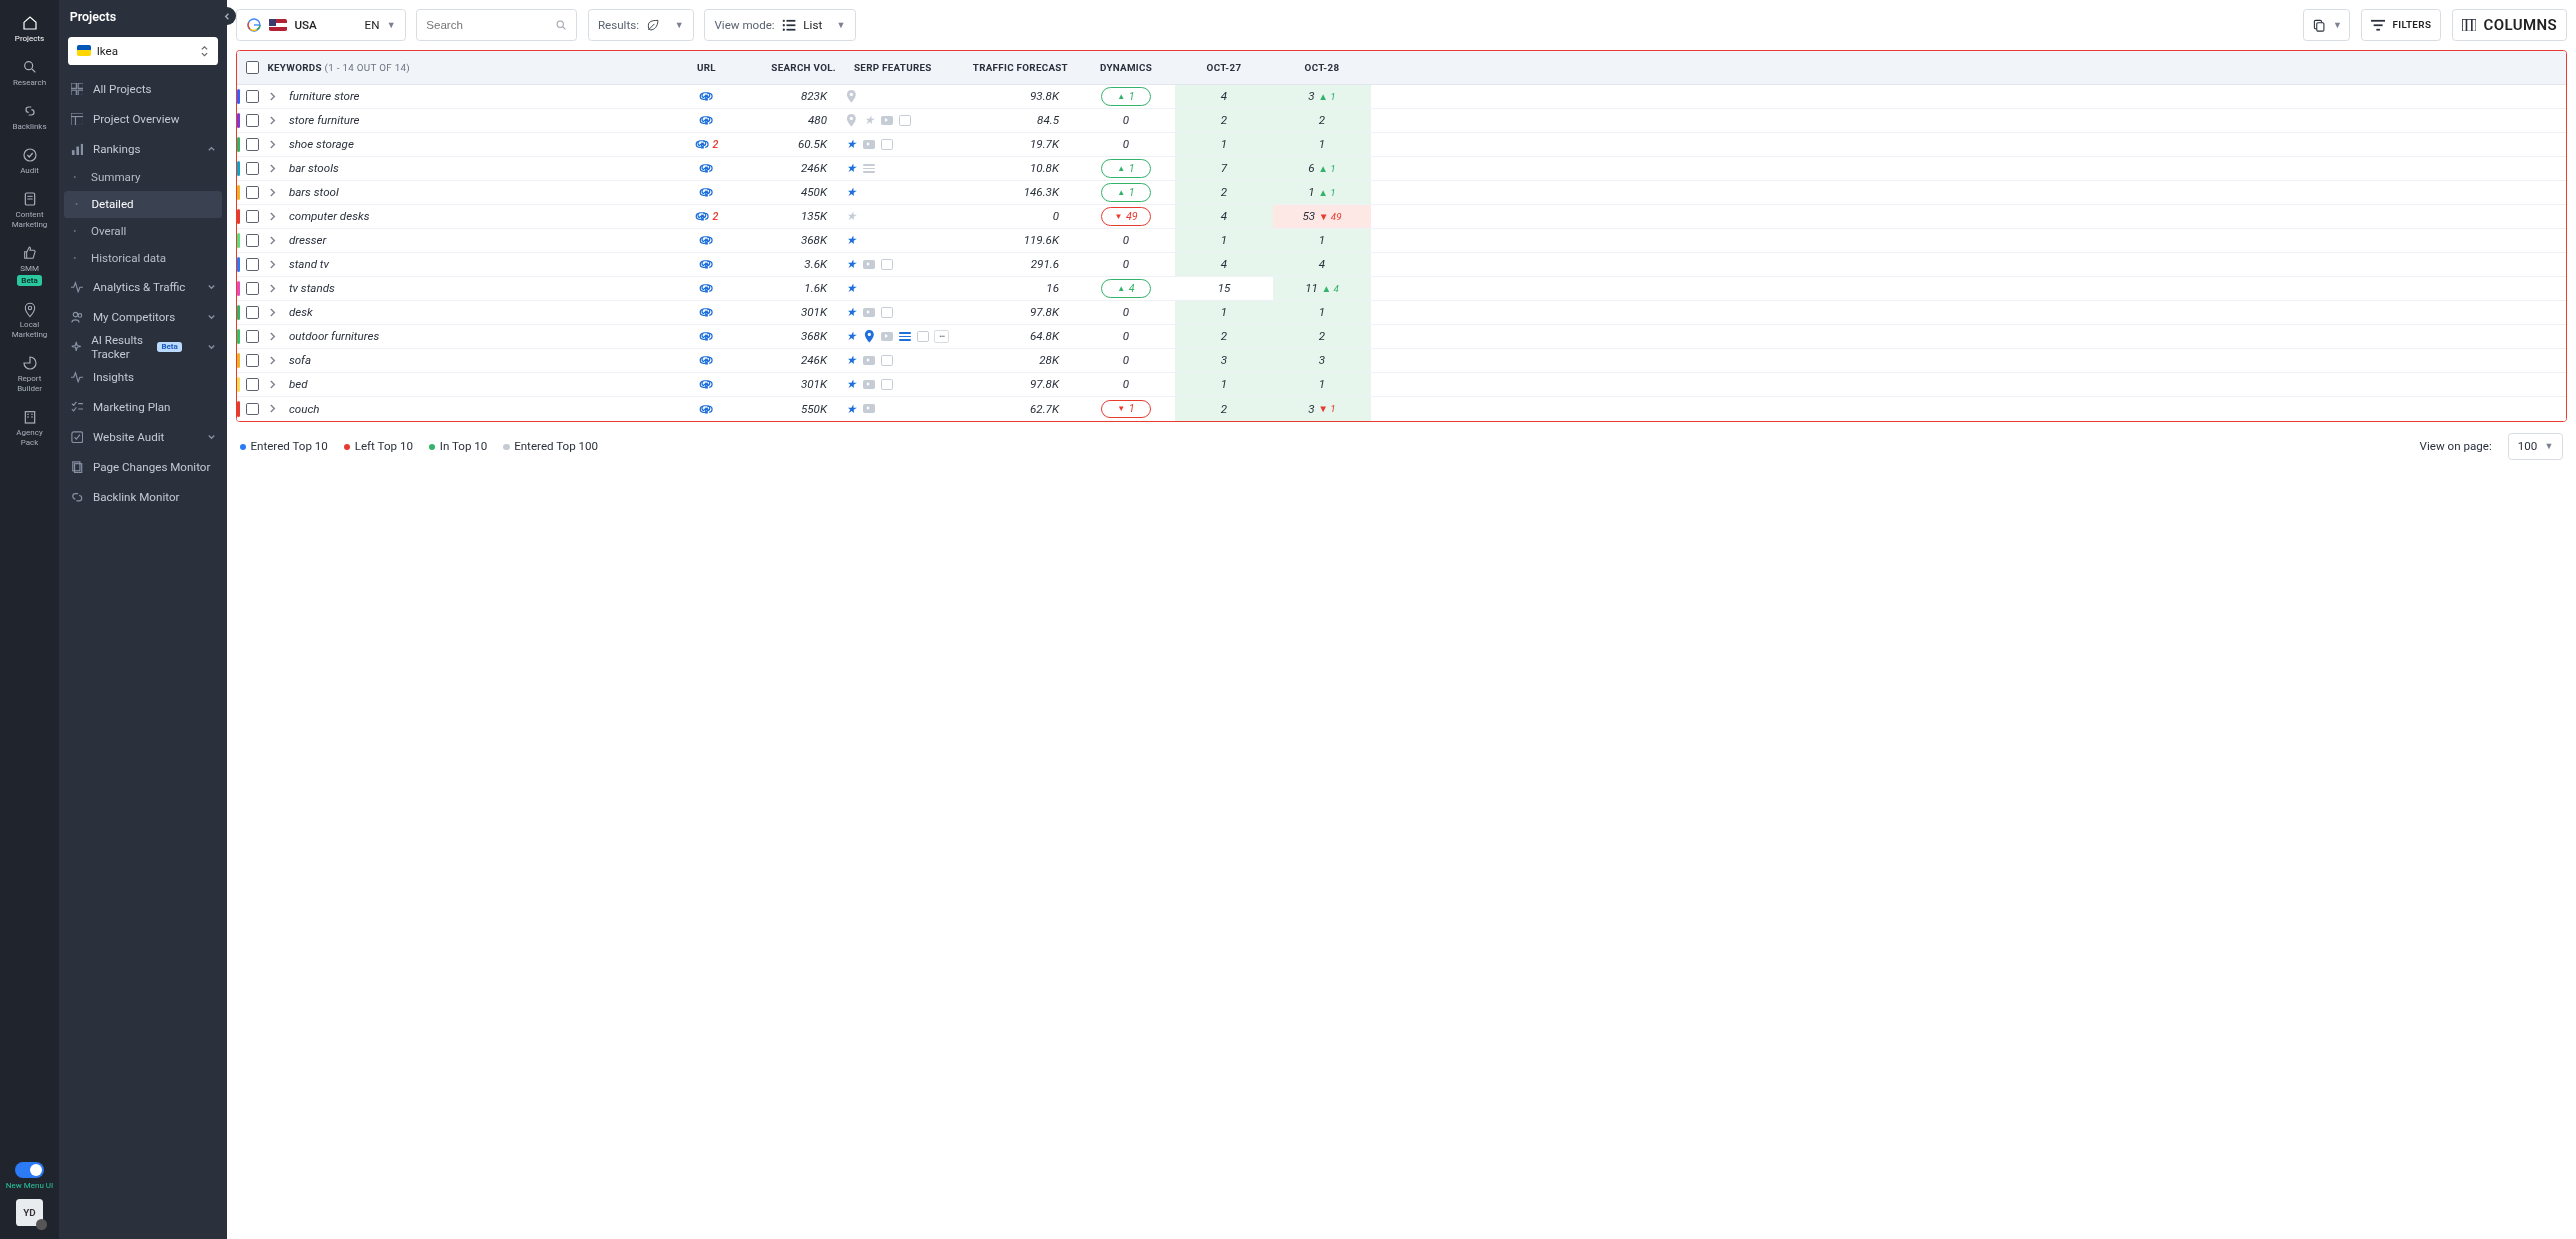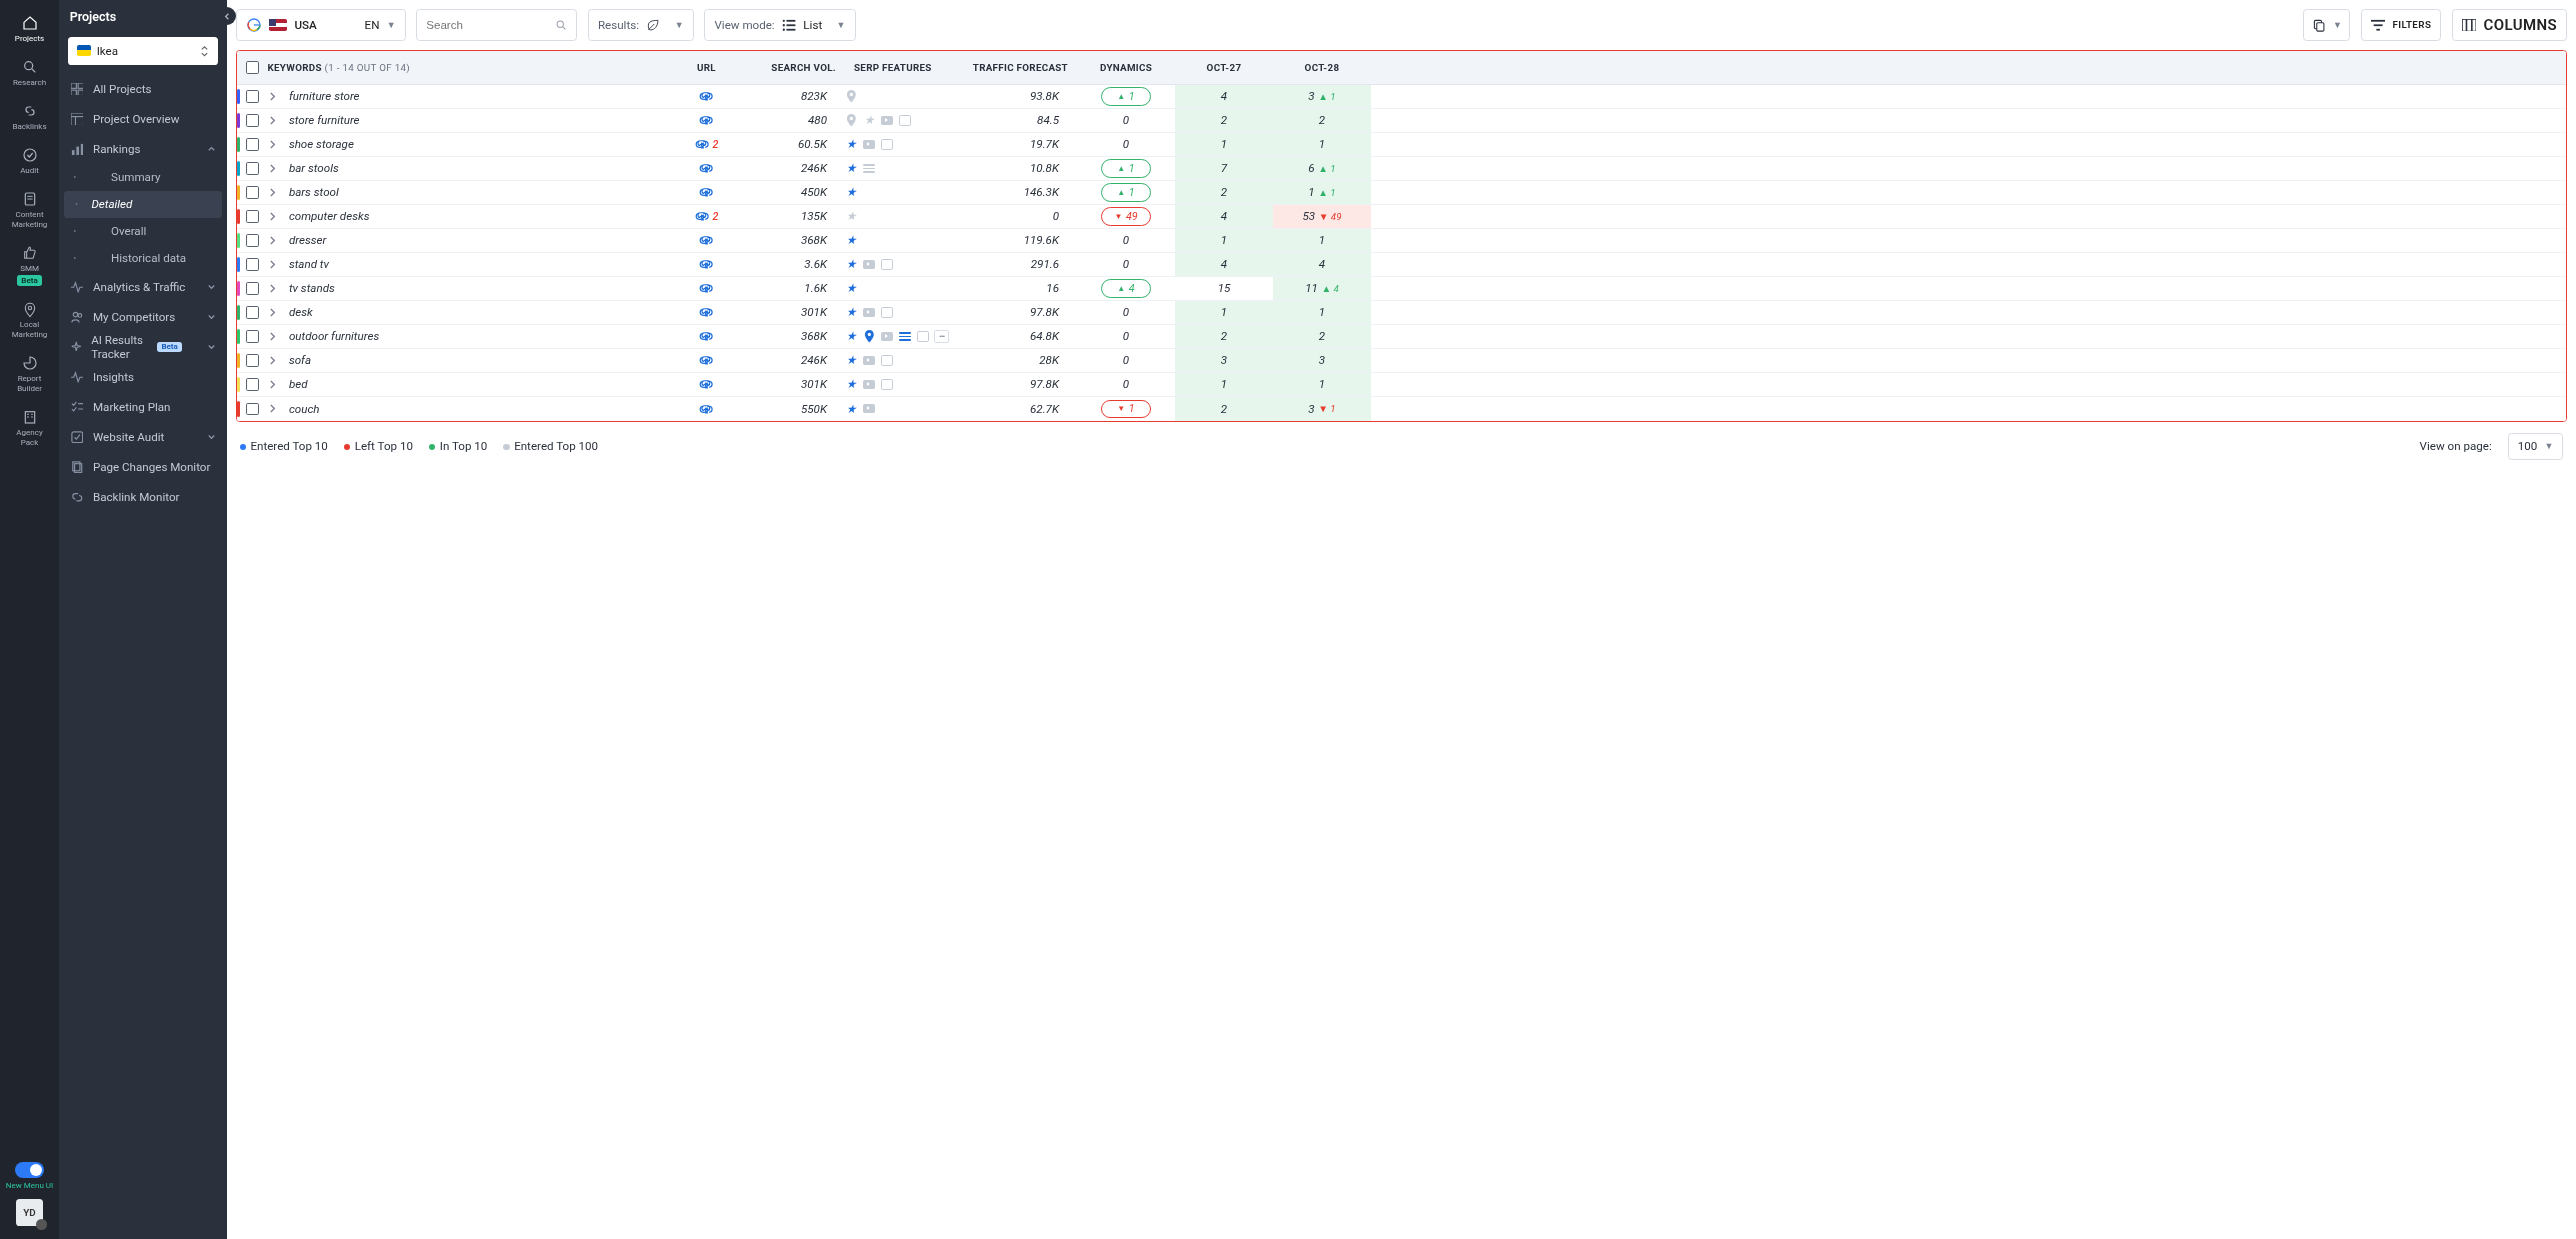--- a/index.html
+++ b/index.html
@@ -27,22 +27,22 @@
 .collapse-btn { position: absolute; right: -9px; top: 7.2px; width: 18px; height: 18px; background: #2a303c; border-radius: 50%; display: flex; align-items: center; justify-content: center; color: #aab0bc; cursor: pointer; z-index: 2; }
 .project-select { margin: 3.6px 9px 9px; background: #fff; border-radius: 3.6px; padding: 7.2px 9px; display: flex; align-items: center; justify-content: space-between; cursor: pointer; text-align: right; }
 .project-select-left { display: flex; align-items: center; gap: 5.4px; }
 .proj-icon { width: 14.3px; height: 10.7px; background: linear-gradient(180deg,#0057b7 50%,#ffd700 50%); border-radius: 1.8px; }
 .sb-chevron { color: #666; }
 
 .sb-group { color: #c5cad4; }
 .sb-item { display: flex; align-items: center; padding: 0 10.7px; height: 30px; cursor: pointer; color: #c5cad4; font-size: 11.6px; gap: 9px; }
 .sb-item-icon { width: 14.3px; height: 14.3px; display: flex; align-items: center; justify-content: center; color: #8892a4; }
 .sb-item .chev { margin-left: auto; color: #8892a4; }
-.sb-sub { padding-left: 52px; height: 27px; display: flex; align-items: center; color: #b6bcc8; font-size: 11.6px; cursor: pointer; position: relative; }
-.sb-sub.active { background: #3a4150; color: #fff; border-radius: 3.6px; margin: 0 5.4px; padding-left: 27px; font-style: italic; }
+.sb-sub { padding-left: 32px; height: 27px; display: flex; align-items: center; color: #b6bcc8; font-size: 11.6px; cursor: pointer; position: relative; }
+.sb-sub.active { background: #3a4150; color: #fff; border-radius: 3.6px; margin: 0 5.4px; padding-left: 27px; }
 .sb-sub.active::before, .sb-sub:not(.active)::before { content: '•'; position: absolute; left: 14.3px; color: #6b7280; font-size: 9px; }
 .sb-sub.active::before { left: 10.7px; }
 .sb-badge { background: #bcd9ff; color: #1a5db8; font-size: 8px; font-weight: 700; padding: 0.9px 4.5px; border-radius: 2.7px; margin-left: auto; margin-right: 16px; }
 
 
 .main { flex: 1; display: flex; flex-direction: column; overflow: hidden; background: #fff; padding: 5.4px 9px 9px; }
 .toolbar { display: flex; gap: 10.7px; align-items: center; padding: 3.6px 0 9px; flex-wrap: wrap; }
 .tb-box { border: 0.9px solid #d8dde4; border-radius: 3.6px; height: 32px; display: flex; align-items: center; padding: 0 9px; background: #fff; gap: 7.2px; }
 .tb-box.btn { cursor: pointer; }
 .tb-box input { border: 0; outline: 0; font-size: 11.6px; width: 107px; }

